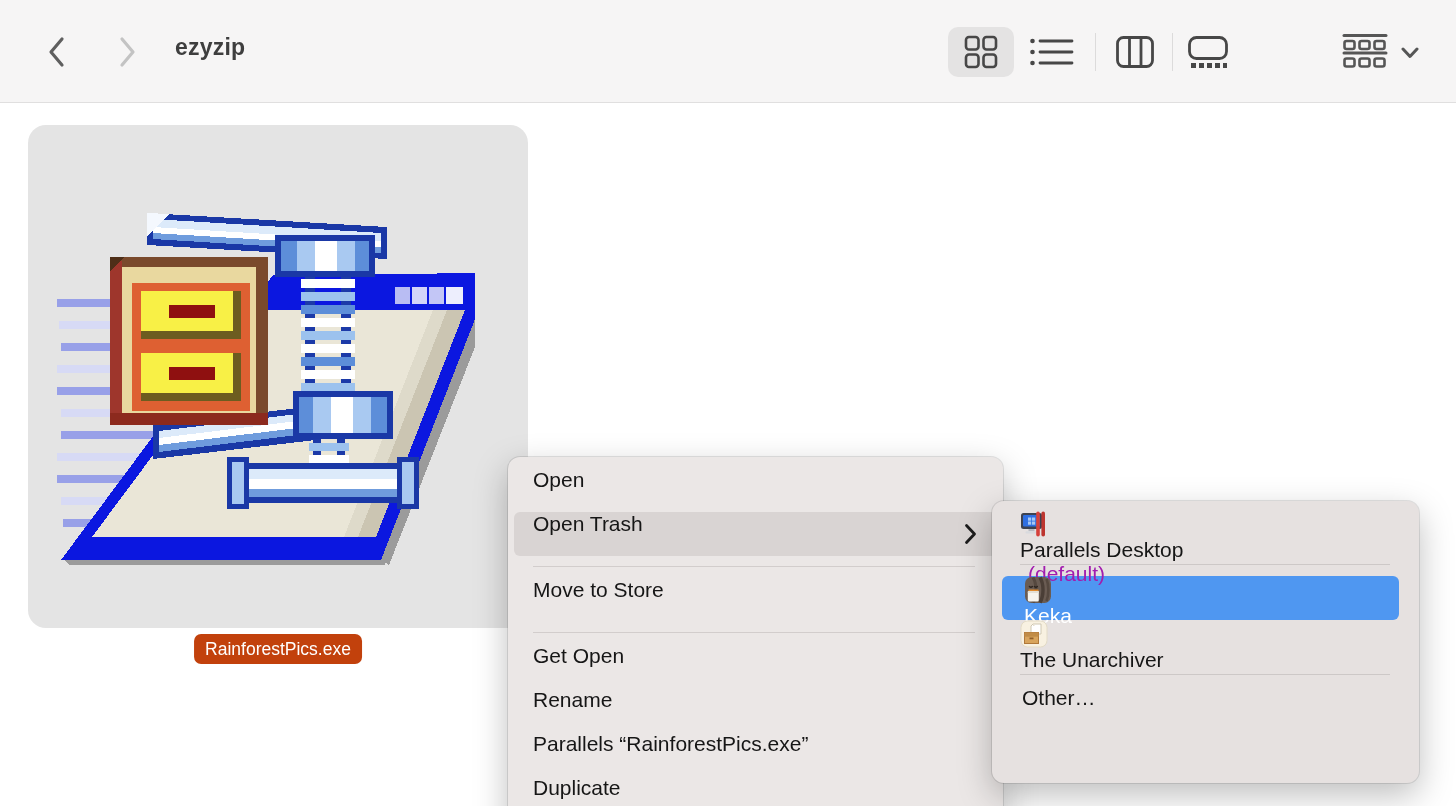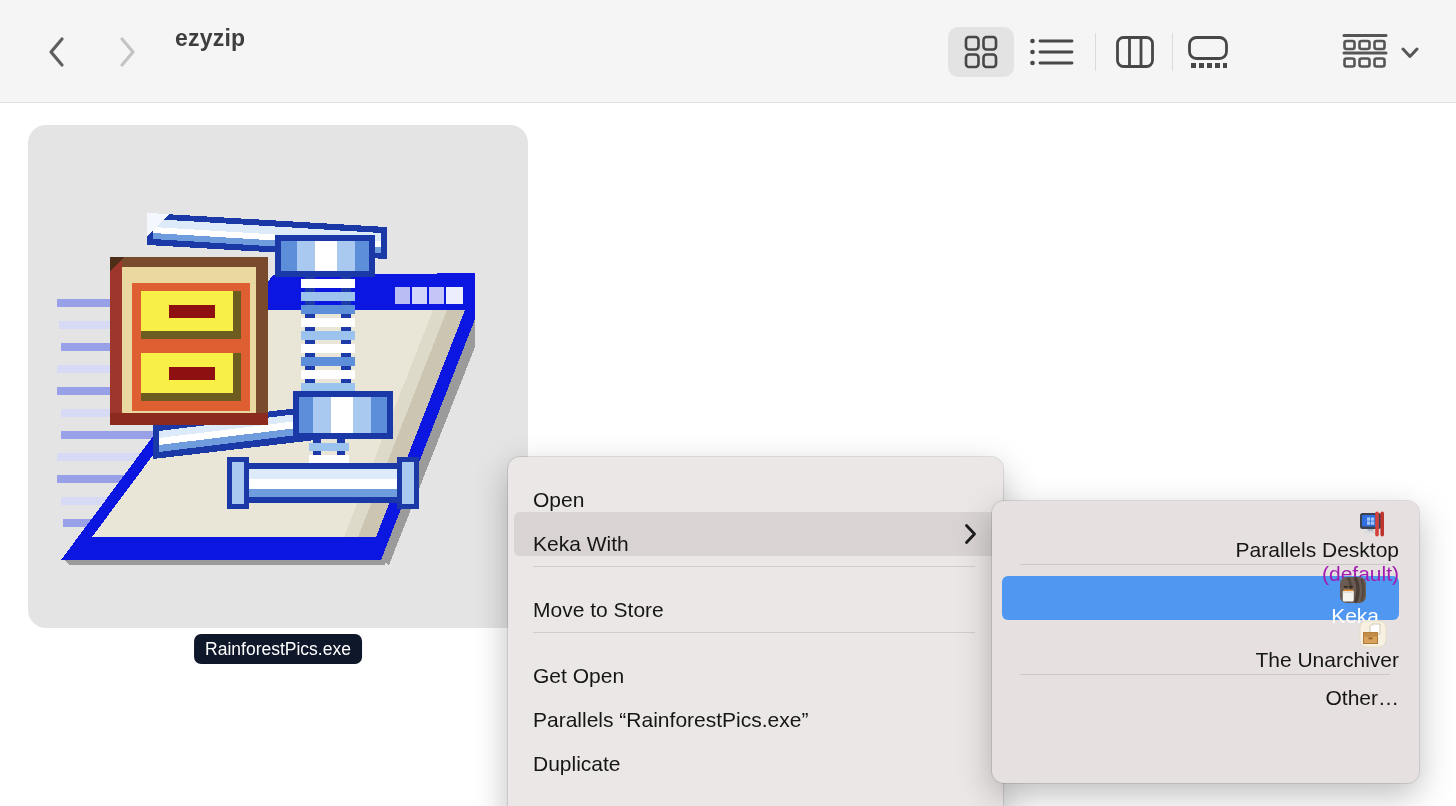--- a/index.html
+++ b/index.html
@@ -7,56 +7,56 @@
               font-family:"Liberation Sans","DejaVu Sans",sans-serif; }
   .screen { position:relative; width:1456px; height:806px; background:#ffffff; }
 
   
   .toolbar { position:absolute; left:0; top:0; width:1456px; height:103px;
              background:#f6f5f5; border-bottom:1px solid #e0dfdf; }
   .tbtn { position:absolute; background:transparent; border:none; cursor:default;
           display:flex; align-items:center; justify-content:center; }
   .nav-back    { left:40px;  top:34px; width:34px; height:36px; }
   .nav-forward { left:110px; top:34px; width:34px; height:36px; }
-  .win-title { position:absolute; left:175px; top:0; height:77px; display:flex; align-items:center;
+  .win-title { position:absolute; left:175px; top:9px; height:77px; display:flex; align-items:center;
                font-size:23px; font-weight:700; color:#3e3e3e; letter-spacing:0.2px; }
   .view-grid    { left:948px;  top:27px; width:66px; height:50px; background:#e4e3e3; border-radius:10px; }
   .view-list    { left:1026px; top:27px; width:52px; height:50px; }
   .view-columns { left:1108px; top:27px; width:54px; height:50px; }
   .view-gallery { left:1180px; top:27px; width:56px; height:50px; }
   .tb-sep { position:absolute; top:33px; width:1px; height:38px; background:#dcdbdb; }
   .tb-sep1 { left:1095px; } .tb-sep2 { left:1172px; }
   .group-btn { left:1330px; top:27px; width:100px; height:50px; gap:12px; }
 
   
   .tile { position:absolute; left:28px; top:125px; width:500px; height:503px;
           background:#e4e4e4; border-radius:18px; }
   .file-icon { position:absolute; left:27px; top:70px; width:420px; height:370px; }
   .file-badge { position:absolute; top:634px; left:278px; transform:translateX(-50%);
-                background:#0f172a; color:#ffffff; font-size:17.5px; line-height:30px;
+                background:#c2410c; color:#ffffff; font-size:17.5px; line-height:30px;
                 padding:0 11px; border-radius:7px; white-space:nowrap; }
 
   
   .menu { position:absolute; border-radius:12px;
           box-shadow:0 0 0 1px rgba(0,0,0,0.10), 0 12px 34px rgba(0,0,0,0.26);
           color:#161616; font-size:21px; }
-  .mrow { height:44px; display:flex; align-items:flex-end; white-space:nowrap; }
+  .mrow { height:44px; display:flex; align-items:flex-start; white-space:nowrap; }
   .msep { height:1px; margin:10px 28px 11px 25px; background:#d2cdcc; }
 
   .context-menu { left:508px; top:457px; width:495px; height:380px;
                   background:#ebe7e6; padding-top:11px; }
   .context-menu .mrow { padding:0 24px 0 25px; }
   .context-menu .mrow.hl { margin:0 6px; padding-left:19px; border-radius:6px; background:#d9d4d3; position:relative; }
   .sub-chevron { position:absolute; right:20px; top:50%; transform:translateY(-50%); display:flex; }
 
   .submenu { left:992px; top:501px; width:427px; height:282px;
              background:#e6e1e0; padding-top:9px; }
   .submenu .mrow { padding:0 20px 0 28px;flex-direction:column; }
   .submenu .msep { margin:10px 29px 11px 28px; background:#cdc8c7; }
-  .submenu .mrow.hl { margin:0 20px 0 10px; padding-left:36px; border-radius:6px;
+  .submenu .mrow.hl { margin:0 20px 0 10px; padding-left:22px; border-radius:6px;
                       background:#4f97f1; color:#ffffff; }
   .app-ico { width:28px; height:28px; margin-right:12px; flex:0 0 auto; }
   .suffix { color:#a21caf; margin-left:8px; }
   .no-icon { padding-left:30px !important; }
 </style>
 </head>
 <body>
 
 <div class="screen">
 
@@ -260,34 +260,37 @@
       </svg>
     </span>
   </div>
   <div class="file-badge">RainforestPics.exe</div>
 
   <div class="menu context-menu">
     <div class="mrow">
       <span>Open</span>
     </div>
     <div class="mrow hl">
-      <span>Keka With</span>
+      <span>Open Trash</span>
       <span class="sub-chevron">
         <svg width="13" height="22" viewBox="0 0 13 22">
             <polyline points="2.5,2.5 10.5,11 2.5,19.5" fill="none" stroke="#1c1c1c" stroke-width="2.8" stroke-linecap="round" stroke-linejoin="round"></polyline>
           </svg>
       </span>
     </div>
     <div class="msep"></div>
     <div class="mrow">
       <span>Move to Store</span>
     </div>
     <div class="msep"></div>
     <div class="mrow">
       <span>Get Open</span>
+    </div>
+    <div class="mrow">
+      <span>Rename</span>
     </div>
     <div class="mrow">
       <span>Parallels “RainforestPics.exe”</span>
     </div>
     <div class="mrow">
       <span>Duplicate</span>
     </div>
   </div>
 
   <div class="menu submenu">

